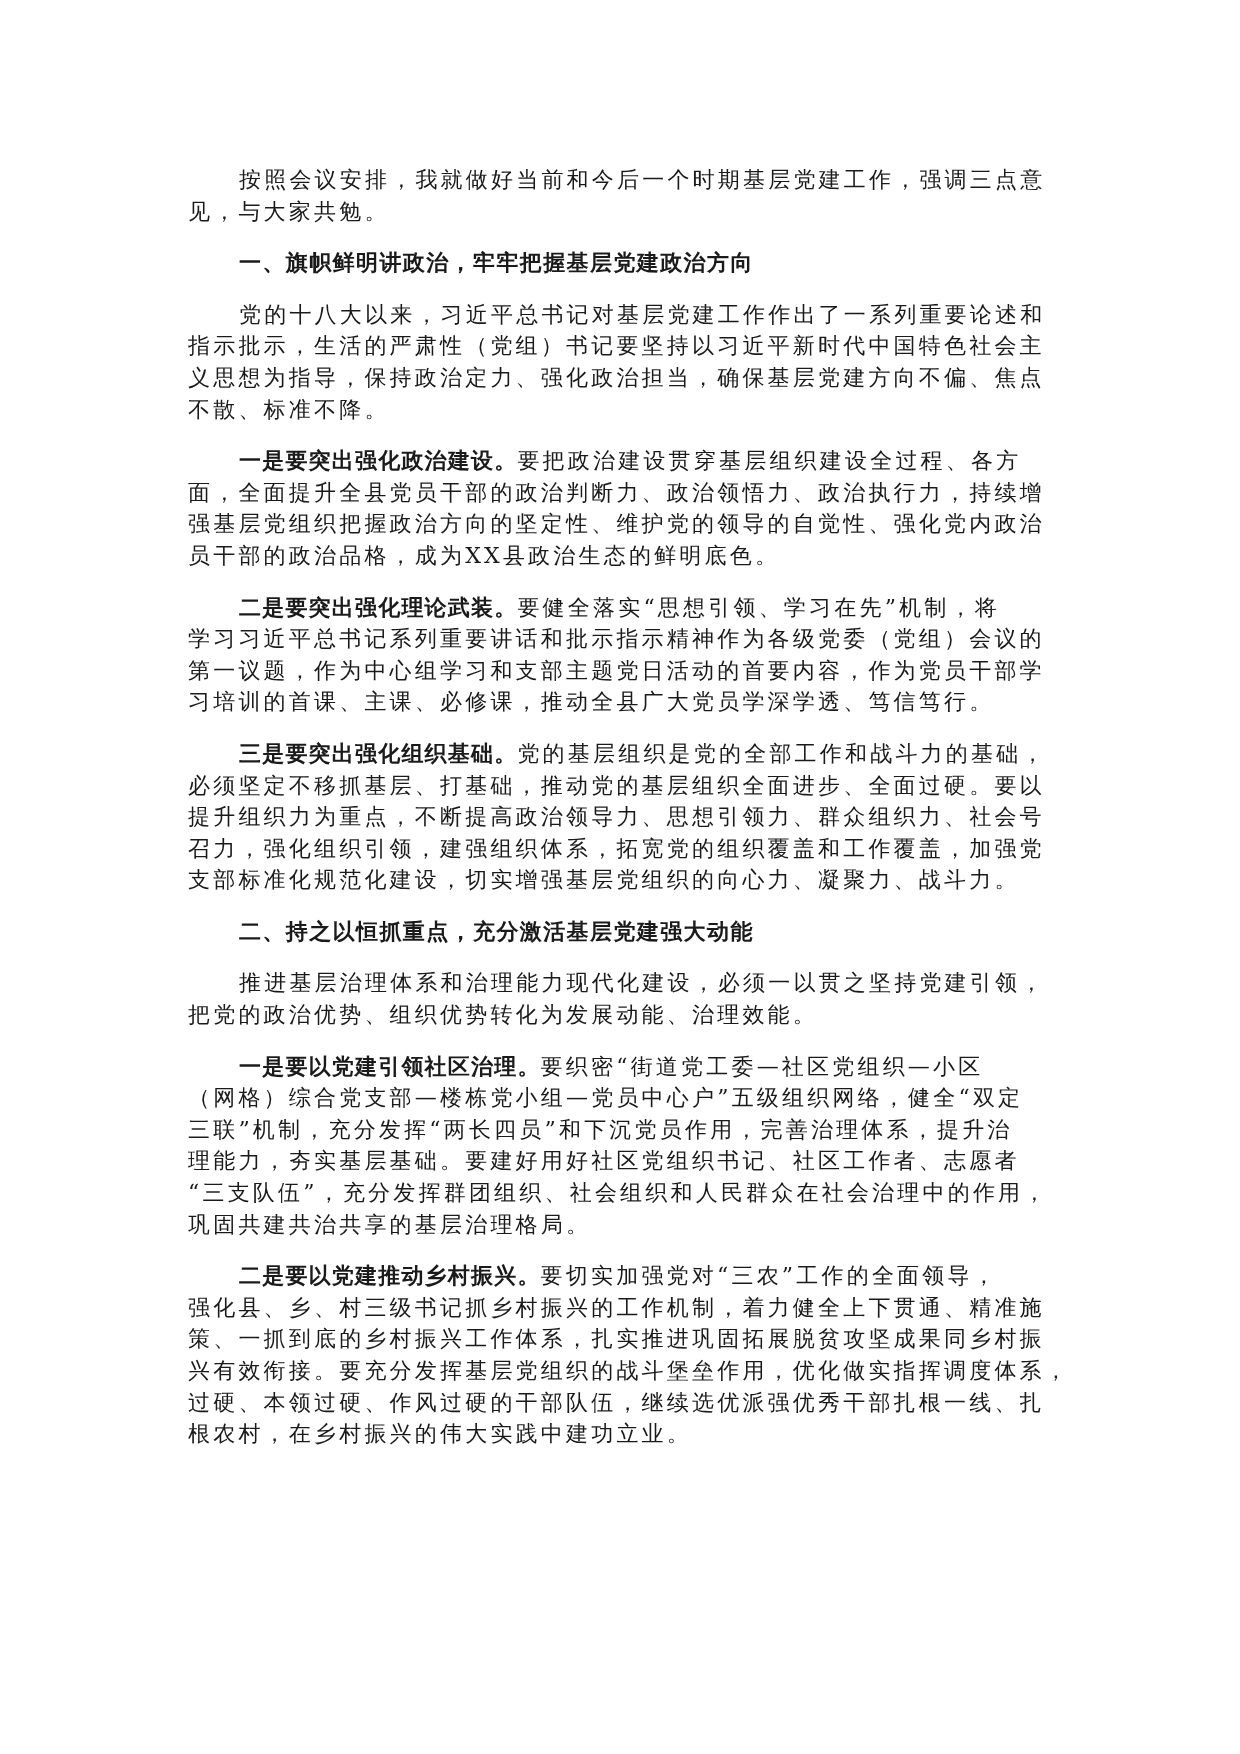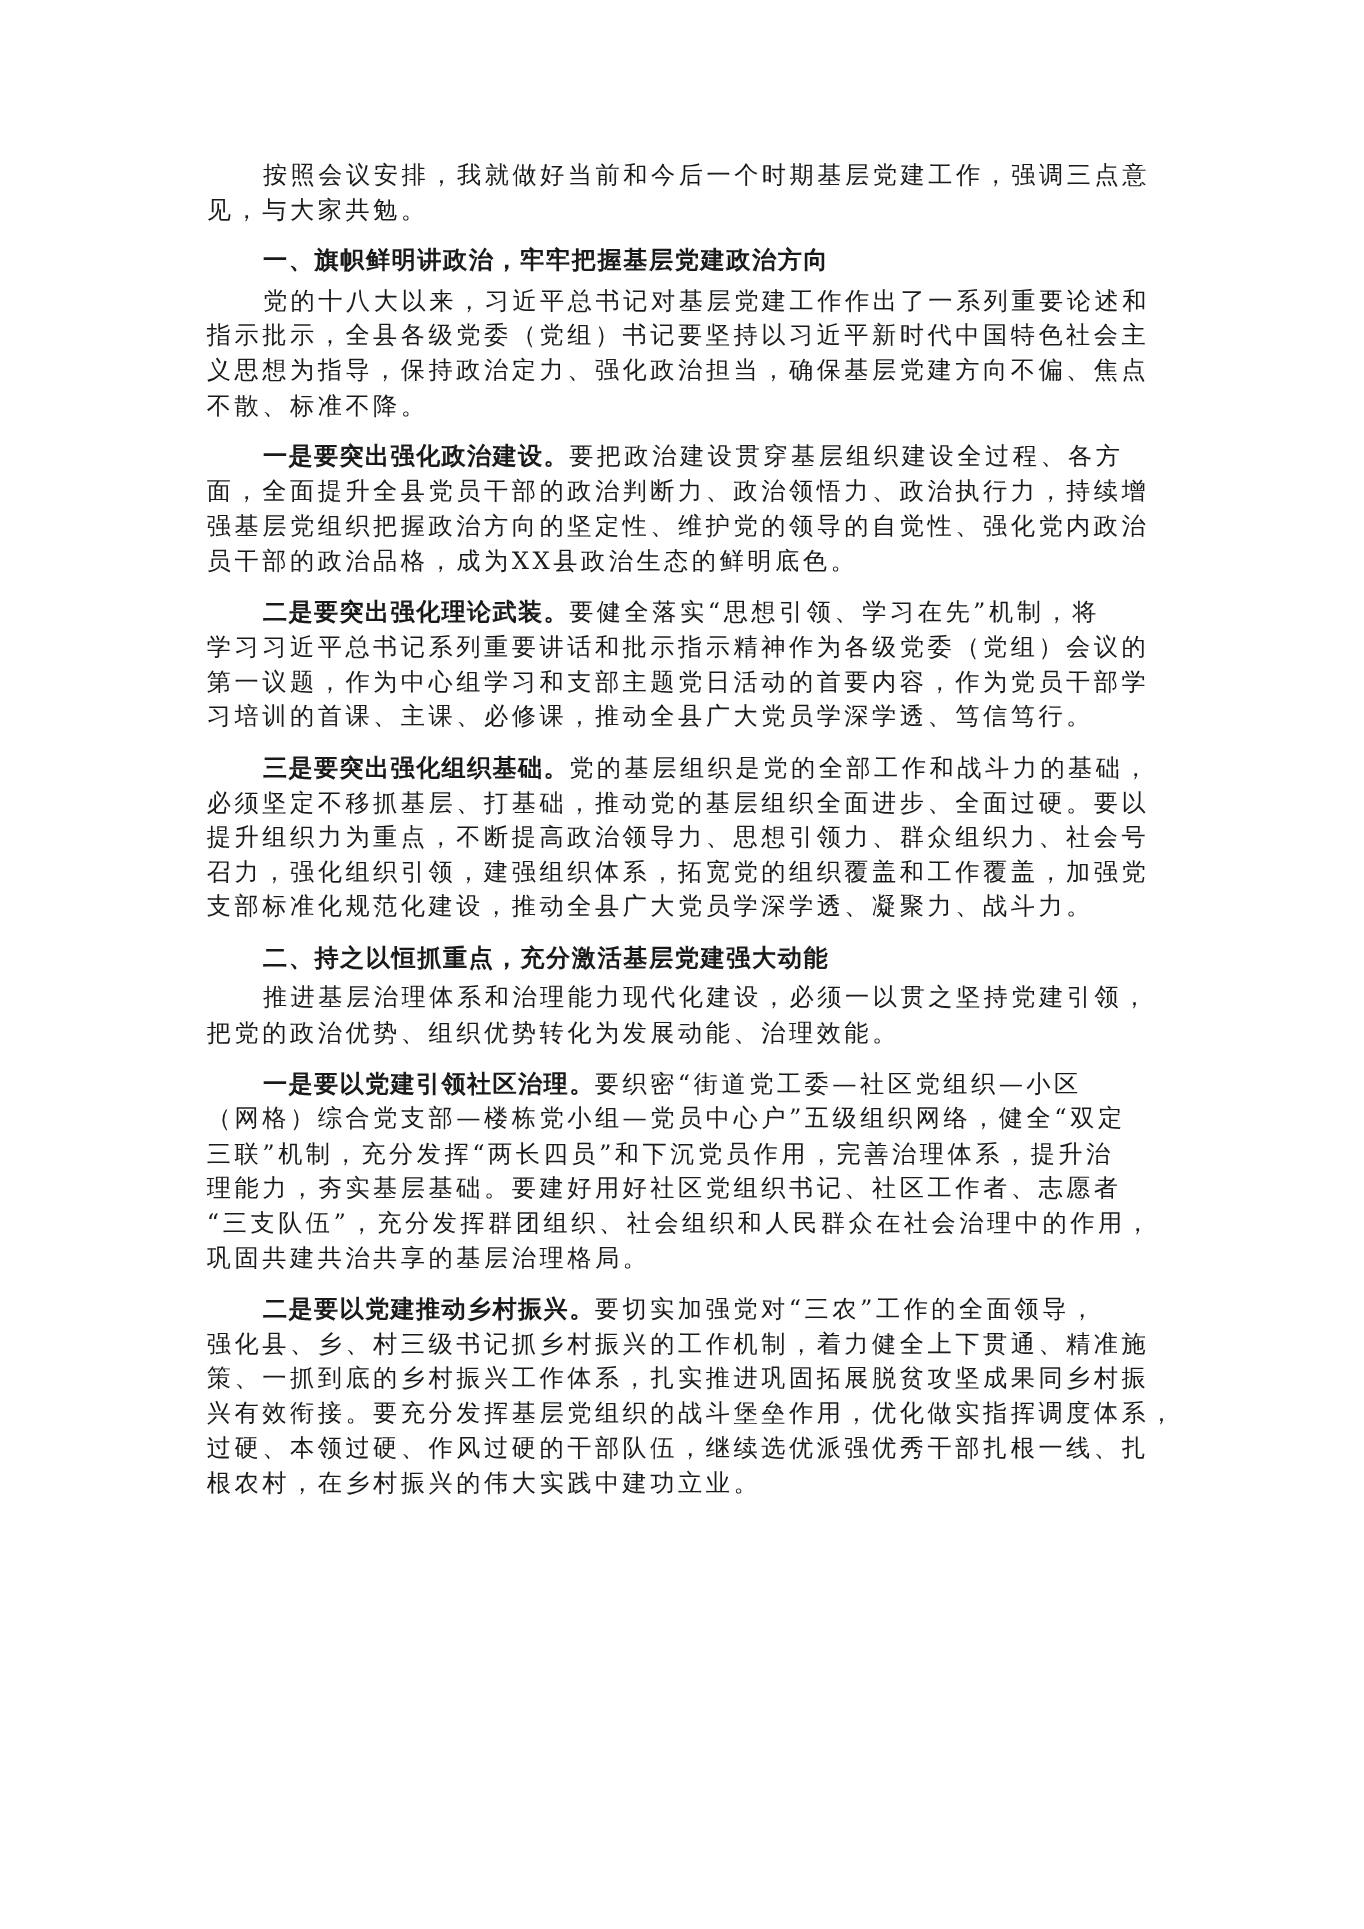--- a/index.html
+++ b/index.html
@@ -27,20 +27,21 @@
       line-height: 31.6px;
       letter-spacing: 3.2px;
       white-space: nowrap;
     }
     .line {
       display: block;
       height: 31.6px;
     }
     .indent {
       padding-left: 51px;
+      margin-top: 20px;
     }
     .heading {
       font-weight: bold;
       font-family: "DejaVu Sans", "Liberation Sans", sans-serif;
       letter-spacing: 1.4px;
       margin-bottom: 5px;
     }
     .lead {
       font-weight: bold;
       font-family: "DejaVu Sans", "Liberation Sans", sans-serif;
@@ -56,21 +57,21 @@
     <span class="line indent">按照会议安排，我就做好当前和今后一个时期基层党建工作，强调三点意</span>
     <span class="line">见，与大家共勉。</span>
   </p>
 
   <p class="para heading">
     <span class="line indent">一、旗帜鲜明讲政治，牢牢把握基层党建政治方向</span>
   </p>
 
   <p class="para">
     <span class="line indent">党的十八大以来，习近平总书记对基层党建工作作出了一系列重要论述和</span>
-    <span class="line">指示批示，全县各级党委（党组）书记要坚持以习近平新时代中国特色社会主</span>
+    <span class="line">指示批示，生活的严肃性（党组）书记要坚持以习近平新时代中国特色社会主</span>
     <span class="line">义思想为指导，保持政治定力、强化政治担当，确保基层党建方向不偏、焦点</span>
     <span class="line">不散、标准不降。</span>
   </p>
 
   <p class="para">
     <span class="line indent"><span class="lead">一是要突出强化政治建设。</span><span>要把政治建设贯穿基层组织建设全过程、各方</span></span>
     <span class="line">面，全面提升全县党员干部的政治判断力、政治领悟力、政治执行力，持续增</span>
     <span class="line">强基层党组织把握政治方向的坚定性、维护党的领导的自觉性、强化党内政治</span>
     <span class="line">员干部的政治品格，成为XX县政治生态的鲜明底色。</span>
   </p>
@@ -80,21 +81,21 @@
     <span class="line">学习习近平总书记系列重要讲话和批示指示精神作为各级党委（党组）会议的</span>
     <span class="line">第一议题，作为中心组学习和支部主题党日活动的首要内容，作为党员干部学</span>
     <span class="line">习培训的首课、主课、必修课，推动全县广大党员学深学透、笃信笃行。</span>
   </p>
 
   <p class="para">
     <span class="line indent"><span class="lead">三是要突出强化组织基础。</span><span>党的基层组织是党的全部工作和战斗力的基础，</span></span>
     <span class="line">必须坚定不移抓基层、打基础，推动党的基层组织全面进步、全面过硬。要以</span>
     <span class="line">提升组织力为重点，不断提高政治领导力、思想引领力、群众组织力、社会号</span>
     <span class="line">召力，强化组织引领，建强组织体系，拓宽党的组织覆盖和工作覆盖，加强党</span>
-    <span class="line">支部标准化规范化建设，推动全县广大党员学深学透、凝聚力、战斗力。</span>
+    <span class="line">支部标准化规范化建设，切实增强基层党组织的向心力、凝聚力、战斗力。</span>
   </p>
 
   <p class="para heading">
     <span class="line indent">二、持之以恒抓重点，充分激活基层党建强大动能</span>
   </p>
 
   <p class="para">
     <span class="line indent">推进基层治理体系和治理能力现代化建设，必须一以贯之坚持党建引领，</span>
     <span class="line">把党的政治优势、组织优势转化为发展动能、治理效能。</span>
   </p>

